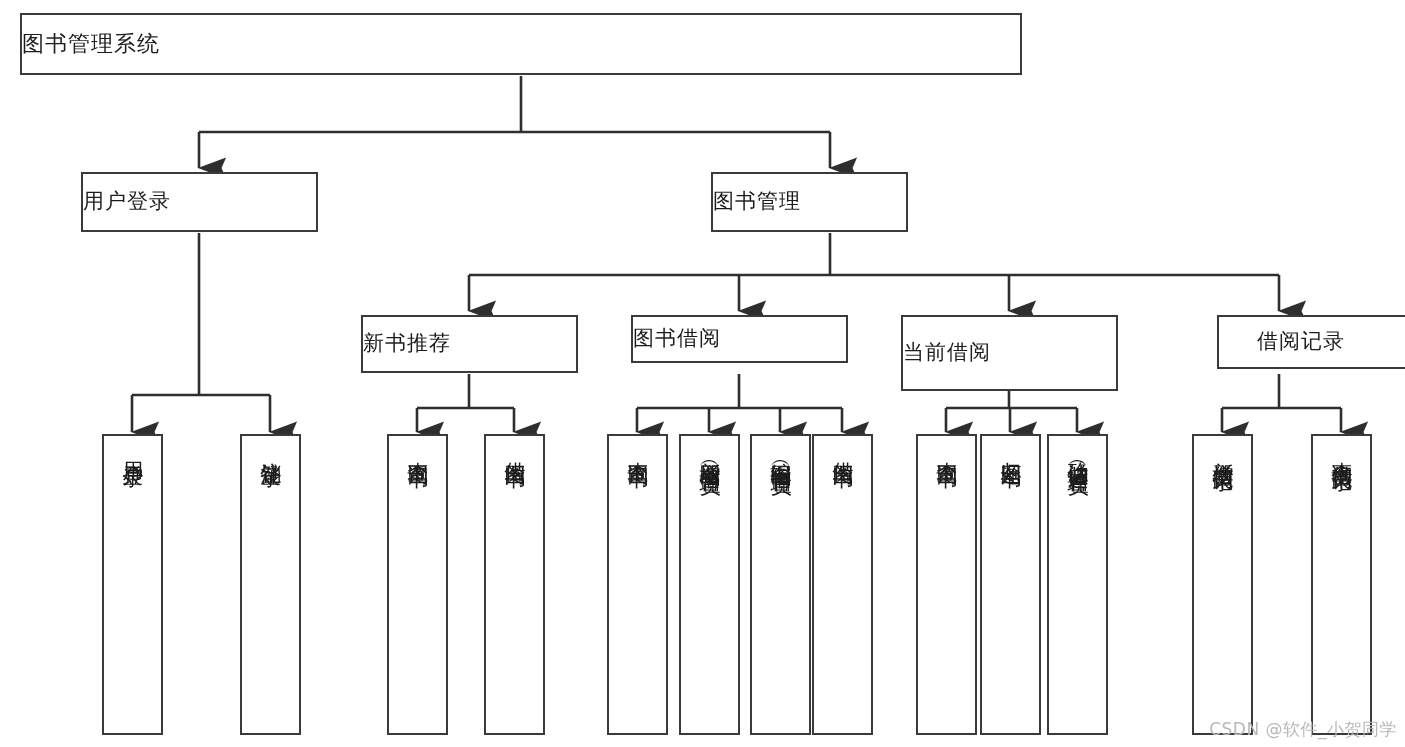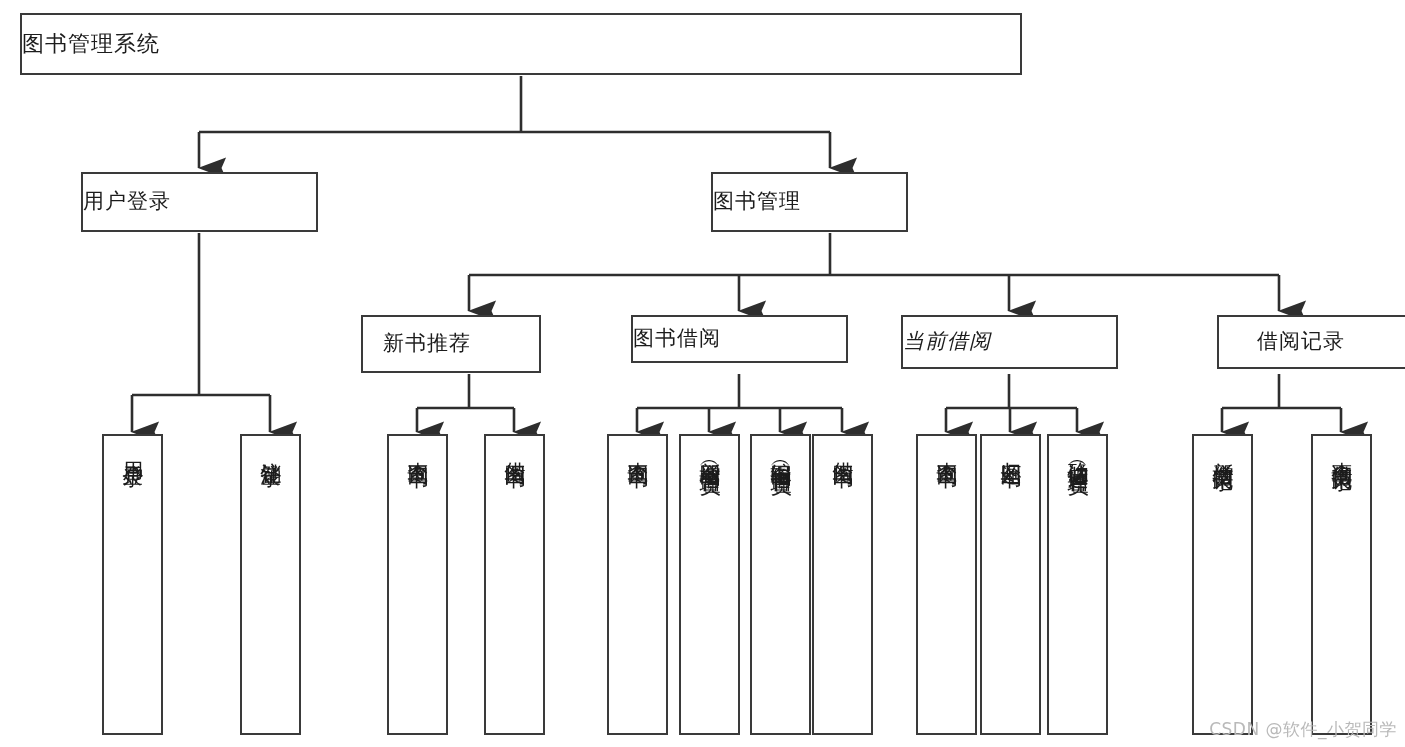--- a/index.html
+++ b/index.html
@@ -131,27 +131,27 @@
     <span>图书管理系统</span>
   </div>
 
   <div class="node node-h" style="left:81px; top:172px; width:237px; height:60px;">
     <span>用户登录</span>
   </div>
   <div class="node node-h" style="left:711px; top:172px; width:197px; height:60px;">
     <span>图书管理</span>
   </div>
 
-  <div class="node node-h" style="left:361px; top:315px; width:180px; height:58px;padding-left:20px;">
+  <div class="node node-h" style="left:361px; top:315px; width:217px; height:58px;">
     <span>新书推荐</span>
   </div>
   <div class="node node-h" style="left:631px; top:315px; width:217px; height:48px;">
     <span>图书借阅</span>
   </div>
-  <div class="node node-h" style="left:901px; top:315px; width:217px; height:54px;font-style:italic;">
+  <div class="node node-h" style="left:901px; top:315px; width:217px; height:76px;">
     <span>当前借阅</span>
   </div>
   <div class="node node-h" style="left:1217px; top:315px; width:217px; height:54px;padding-left:38px;">
     <span>借阅记录</span>
   </div>
 
   <div class="node node-v" style="left:102px; top:434px; width:61px; height:301px;">
     <span class="vtext">用户登录</span>
   </div>
   <div class="node node-v" style="left:240px; top:434px; width:61px; height:301px;">

